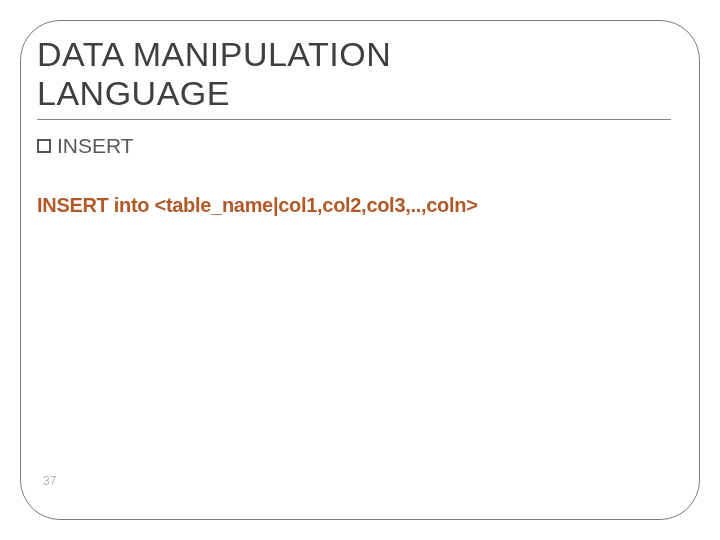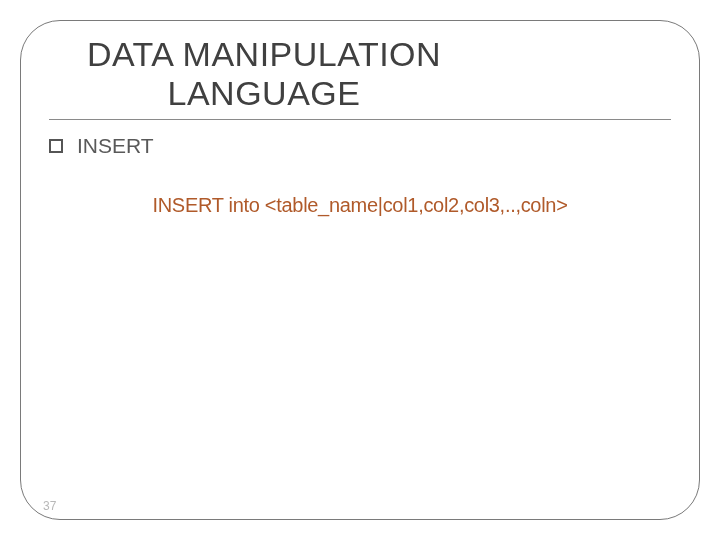--- a/index.html
+++ b/index.html
@@ -10,70 +10,69 @@
     background: #ffffff;
     font-family: Arial, Helvetica, sans-serif;
   }
   .slide {
     box-sizing: border-box;
     width: 680px;
     height: 500px;
     margin: 20px;
     border: 1px solid #7a7a7a;
     border-radius: 40px;
-    padding: 12px 28px 20px 28px;
+    padding: 12px 28px 20px 16px;
     position: relative;
     overflow: hidden;
-    text-align: center;
   }
   .title {
     font-size: 34px;
     line-height: 1.15;
     color: #404040;
     font-weight: 400;
     letter-spacing: 0.5px;
     margin-top: 2px;
     max-width: 430px;
   }
   .title-rule {
     border: none;
     border-top: 1px solid #8a8a8a;
     margin: 6px 0 14px 0;
     width: 100%;
   }
   .bullet-row {
     display: flex;
     align-items: center;
-    gap: 14px;
+    gap: 6px;
     margin-top: 2px;
   }
   .bullet-box {
     width: 14px;
     height: 14px;
     border: 2px solid #555;
     box-sizing: border-box;
     display: inline-block;
     flex: none;
   }
   .bullet-text {
     font-size: 21px;
     color: #595959;
   }
   .code-block {
     margin-top: 34px;
     font-size: 20px;
-    font-weight: 400;
+    font-weight: 700;
     color: #b05a2a;
     line-height: 1.35;
     letter-spacing: -0.3px;
   }
   .slide-num {
     position: absolute;
     left: 22px;
-    bottom: 6px;
+    bottom: 31px;
     font-size: 12px;
     color: #b8b8b8;
   }
 </style>
 </head>
 <body>
 
 <div class="slide">
 
   <div class="title">DATA MANIPULATION LANGUAGE</div>

